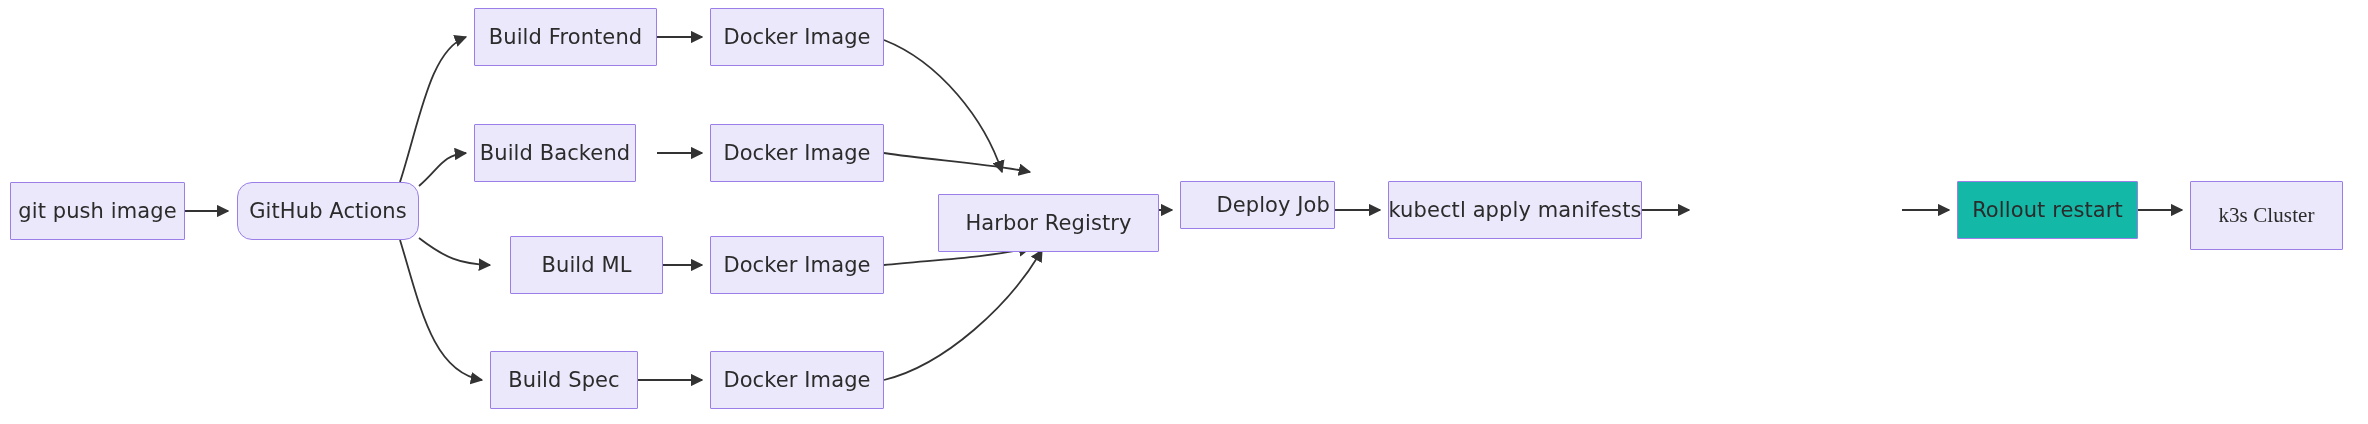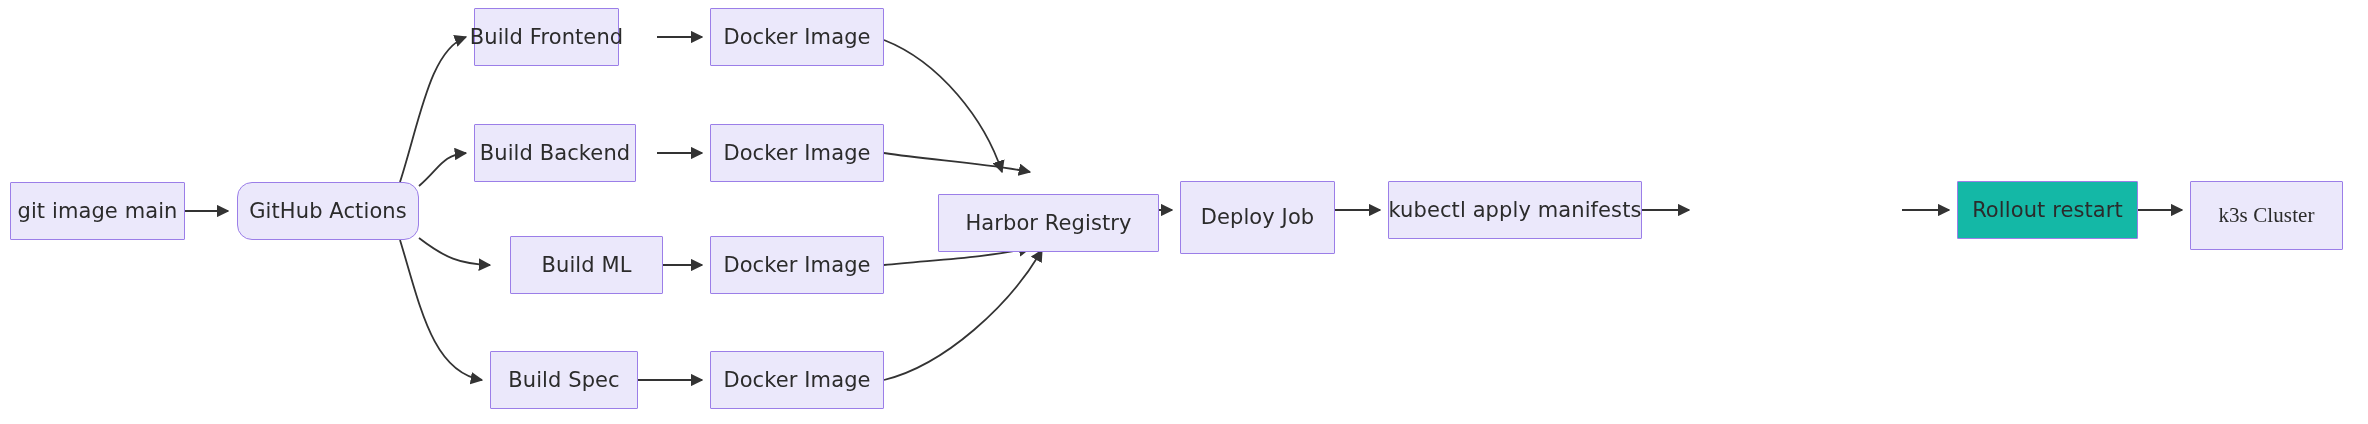--- a/index.html
+++ b/index.html
@@ -88,26 +88,26 @@
     <path d="M 1335 210 L 1380 210" fill="none" stroke="#333333" stroke-width="1.8" marker-end="url(#arrow)"></path>
 
     <path d="M 1642 210 L 1689 210" fill="none" stroke="#333333" stroke-width="1.8" marker-end="url(#arrow)"></path>
 
     <path d="M 1902 210 L 1949 210" fill="none" stroke="#333333" stroke-width="1.8" marker-end="url(#arrow)"></path>
 
     <path d="M 2138 210 L 2182 210" fill="none" stroke="#333333" stroke-width="1.8" marker-end="url(#arrow)"></path>
   </svg>
 
   <div class="node" style="left: 10px; top: 182px; width: 175px; height: 58px; background: rgb(235, 232, 251); border-color: rgb(155, 126, 232); color: rgb(43, 43, 43);">
-    <span class="node-label">git image main</span>
+    <span class="node-label">git push image</span>
   </div>
   <div class="node" style="left: 237px; top: 182px; width: 182px; height: 58px; background: rgb(235, 232, 251); border-color: rgb(155, 126, 232); color: rgb(43, 43, 43); border-radius: 15px;">
     <span class="node-label">GitHub Actions</span>
   </div>
-  <div class="node" style="left: 474px; top: 8px; width: 145px; height: 58px; background: rgb(235, 232, 251); border-color: rgb(155, 126, 232); color: rgb(43, 43, 43);">
+  <div class="node" style="left: 474px; top: 8px; width: 183px; height: 58px; background: rgb(235, 232, 251); border-color: rgb(155, 126, 232); color: rgb(43, 43, 43);">
     <span class="node-label">Build Frontend</span>
   </div>
   <div class="node" style="left: 710px; top: 8px; width: 174px; height: 58px; background: rgb(235, 232, 251); border-color: rgb(155, 126, 232); color: rgb(43, 43, 43);">
     <span class="node-label">Docker Image</span>
   </div>
   <div class="node" style="left: 474px; top: 124px; width: 162px; height: 58px; background: rgb(235, 232, 251); border-color: rgb(155, 126, 232); color: rgb(43, 43, 43);">
     <span class="node-label">Build Backend</span>
   </div>
   <div class="node" style="left: 710px; top: 124px; width: 174px; height: 58px; background: rgb(235, 232, 251); border-color: rgb(155, 126, 232); color: rgb(43, 43, 43);">
     <span class="node-label">Docker Image</span>
@@ -120,21 +120,21 @@
   </div>
   <div class="node" style="left: 490px; top: 351px; width: 148px; height: 58px; background: rgb(235, 232, 251); border-color: rgb(155, 126, 232); color: rgb(43, 43, 43);">
     <span class="node-label">Build Spec</span>
   </div>
   <div class="node" style="left: 710px; top: 351px; width: 174px; height: 58px; background: rgb(235, 232, 251); border-color: rgb(155, 126, 232); color: rgb(43, 43, 43);">
     <span class="node-label">Docker Image</span>
   </div>
   <div class="node" style="left: 938px; top: 194px; width: 221px; height: 58px; background: rgb(235, 232, 251); border-color: rgb(155, 126, 232); color: rgb(43, 43, 43);">
     <span class="node-label">Harbor Registry</span>
   </div>
-  <div class="node" style="left: 1180px; top: 181px; width: 155px; height: 73px; background: rgb(235, 232, 251); border-color: rgb(155, 126, 232); color: rgb(43, 43, 43);">
+  <div class="node" style="left: 1180px; top: 181px; width: 155px; height: 48px; background: rgb(235, 232, 251); border-color: rgb(155, 126, 232); color: rgb(43, 43, 43); justify-content: flex-end;">
     <span class="node-label">Deploy Job</span>
   </div>
   <div class="node" style="left: 1388px; top: 181px; width: 254px; height: 58px; background: rgb(235, 232, 251); border-color: rgb(155, 126, 232); color: rgb(43, 43, 43);">
     <span class="node-label">kubectl apply manifests</span>
   </div>
   <div class="node" style="left: 1957px; top: 181px; width: 181px; height: 58px; background: #14b8a6; border-color: rgb(155, 126, 232); color: rgb(43, 43, 43);">
     <span class="node-label">Rollout restart</span>
   </div>
   <div class="node" style="left: 2190px; top: 181px; width: 153px; height: 69px; background: rgb(235, 232, 251); border-color: rgb(155, 126, 232); color: rgb(43, 43, 43); font-family: Liberation Serif, serif;">
     <span class="node-label">k3s Cluster</span>

